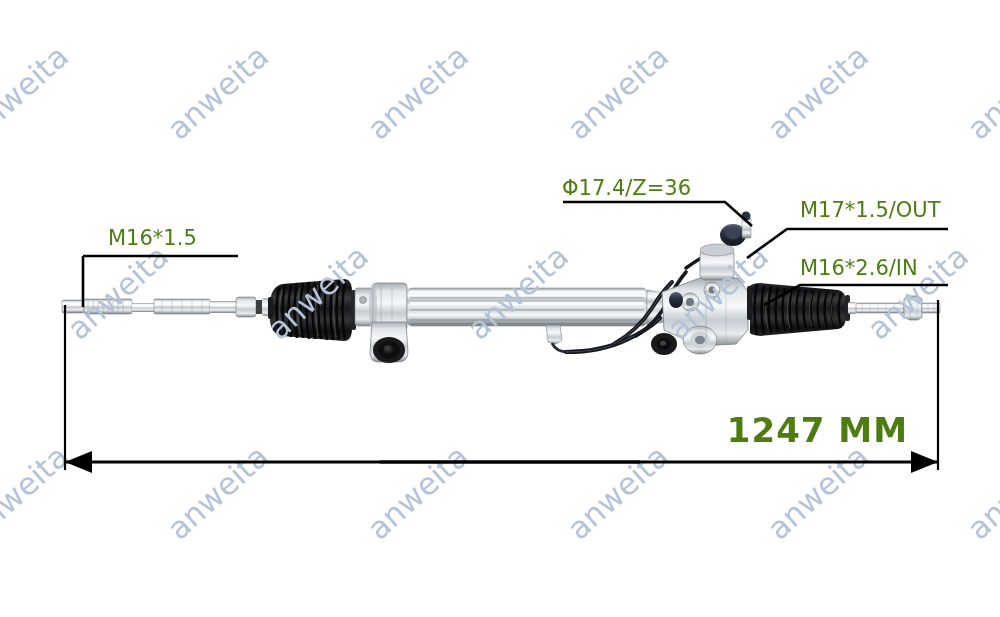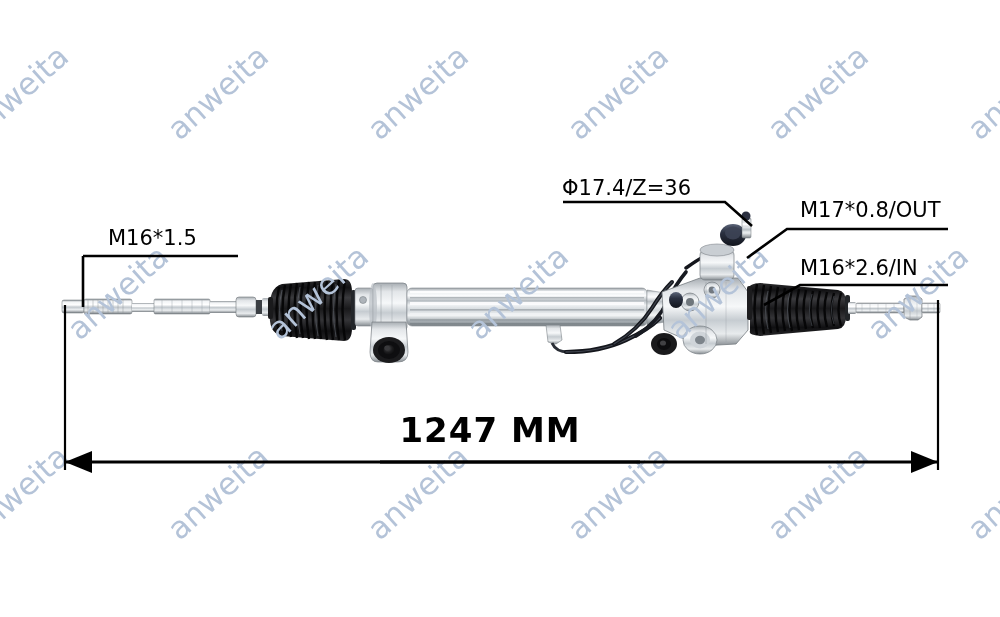--- a/index.html
+++ b/index.html
@@ -27,30 +27,30 @@
   }
 
   
   #product{position:absolute;left:0;top:0;width:1000px;height:617px;z-index:2;}
 
   
   #annotations{position:absolute;left:0;top:0;width:1000px;height:617px;z-index:8;}
   .lbl{
     position:absolute;
     font-family:"DejaVu Sans","Liberation Sans",sans-serif;
-    color:#000000;
+    color:#4d7c0f;
     white-space:nowrap;
   }
   #lbl-left{left:108px;top:226px;font-size:21px;}
   #lbl-pinion{left:562px;top:176px;font-size:21px;}
   #lbl-out{left:800px;top:198px;font-size:21px;}
   #lbl-in{left:800px;top:256px;font-size:21px;}
   #lbl-length{
-    left:0;top:410px;width:908px;text-align:center;
-    font-size:34px;font-weight:700;letter-spacing:1px;padding-left:36px;
+    left:0;top:410px;width:908px;text-align:right;
+    font-size:34px;font-weight:700;letter-spacing:1px;
   }
 </style>
 </head>
 <body>
 
 <div id="stage">
 
   <svg id="product" viewBox="0 0 1000 617" width="1000" height="617" xmlns="http://www.w3.org/2000/svg">
     <defs>
 
@@ -340,17 +340,17 @@
       <line x1="65" y1="462" x2="938" y2="462" stroke="#000" stroke-width="3"></line>
       <polygon points="65,462 92,451 92,473" fill="#000"></polygon>
       <polygon points="938,462 911,451 911,473" fill="#000"></polygon>
 
       <line x1="380" y1="462" x2="640" y2="462" stroke="#000" stroke-width="3"></line>
     </g>
   </svg>
 
   <div class="lbl" id="lbl-left">M16*1.5</div>
   <div class="lbl" id="lbl-pinion">Φ17.4/Z=36</div>
-  <div class="lbl" id="lbl-out">M17*0.8/OUT</div>
+  <div class="lbl" id="lbl-out">M17*1.5/OUT</div>
   <div class="lbl" id="lbl-in">M16*2.6/IN</div>
   <div class="lbl" id="lbl-length">1247 MM</div>
 
 </div>
 
 </body></html>

